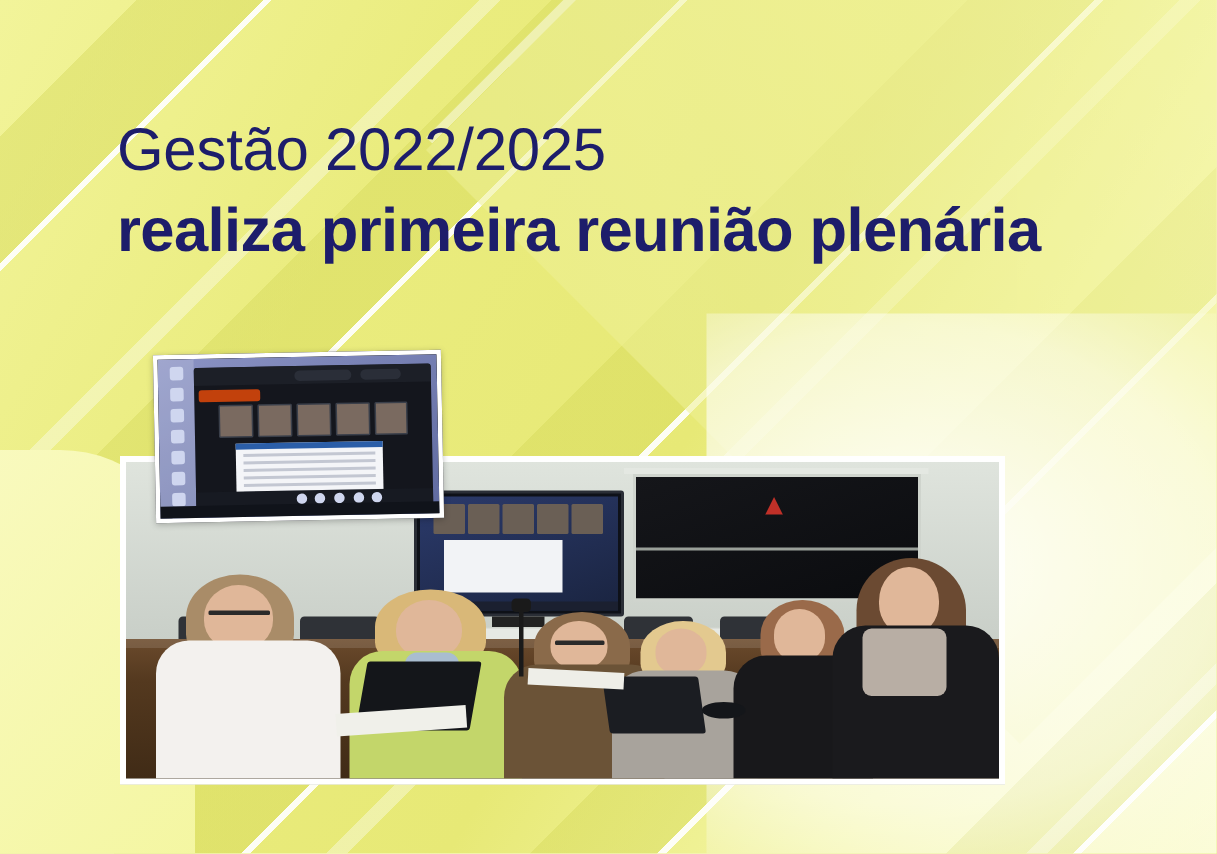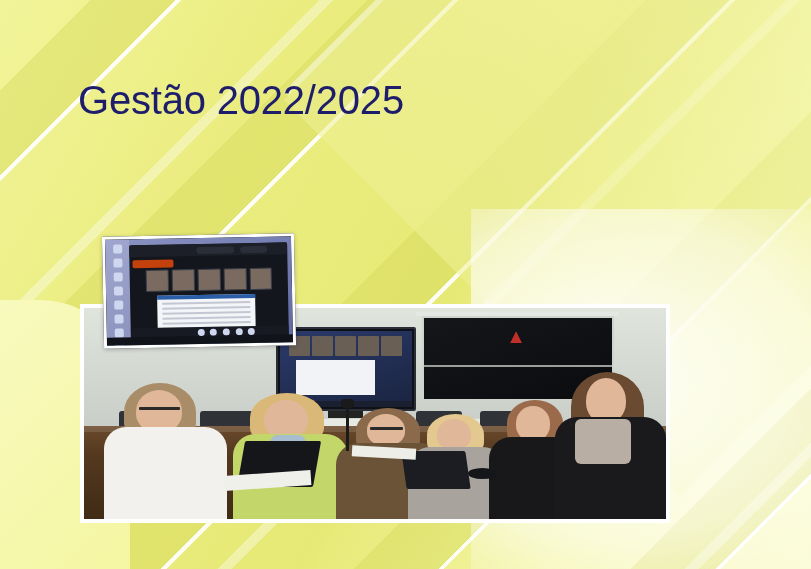--- a/index.html
+++ b/index.html
@@ -210,20 +210,21 @@
 
   <div class="bg-base"></div>
   <div class="bg-bands"></div>
   <div class="bg-bands2"></div>
   <div class="bg-chevron"></div>
   <div class="bg-wedge2"></div>
   <div class="bg-glow"></div>
 
   <div class="title-block">
     <div class="title-line1">Gestão 2022/2025</div>
+    <div class="title-line2">realiza primeira reunião plenária</div>
   </div>
 
   <div class="photo-wrap">
 
     <div class="photo-main">
       <span class="sr">Seis mulheres sentadas ao redor de uma mesa de reunião em uma sala com televisão exibindo videoconferência</span>
 
       <div class="room">
         <div class="wall"></div>
 

